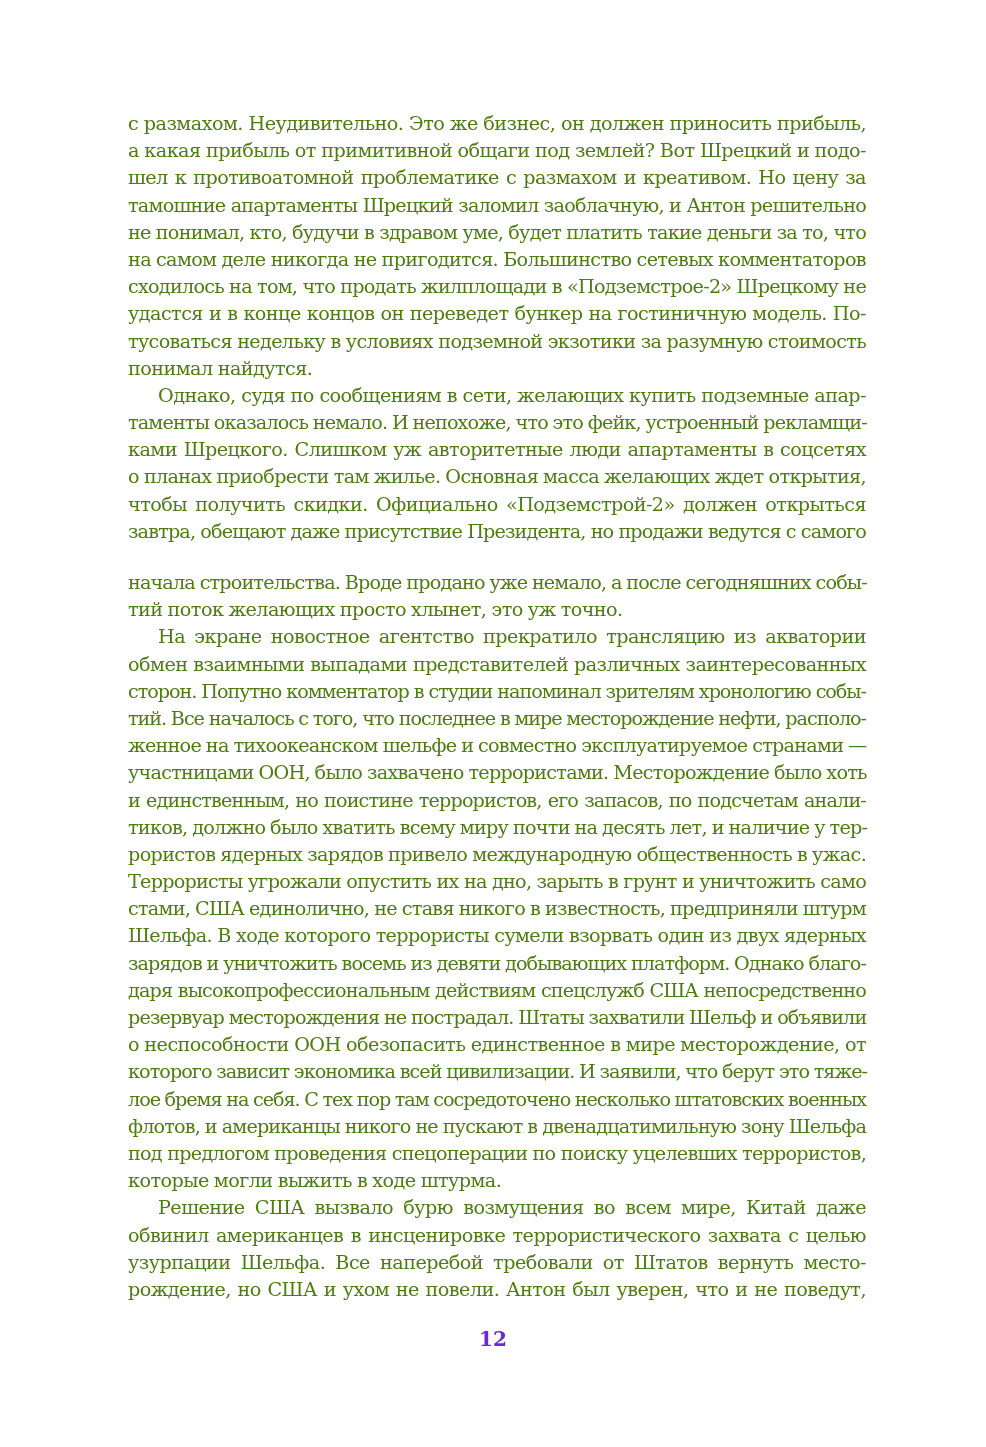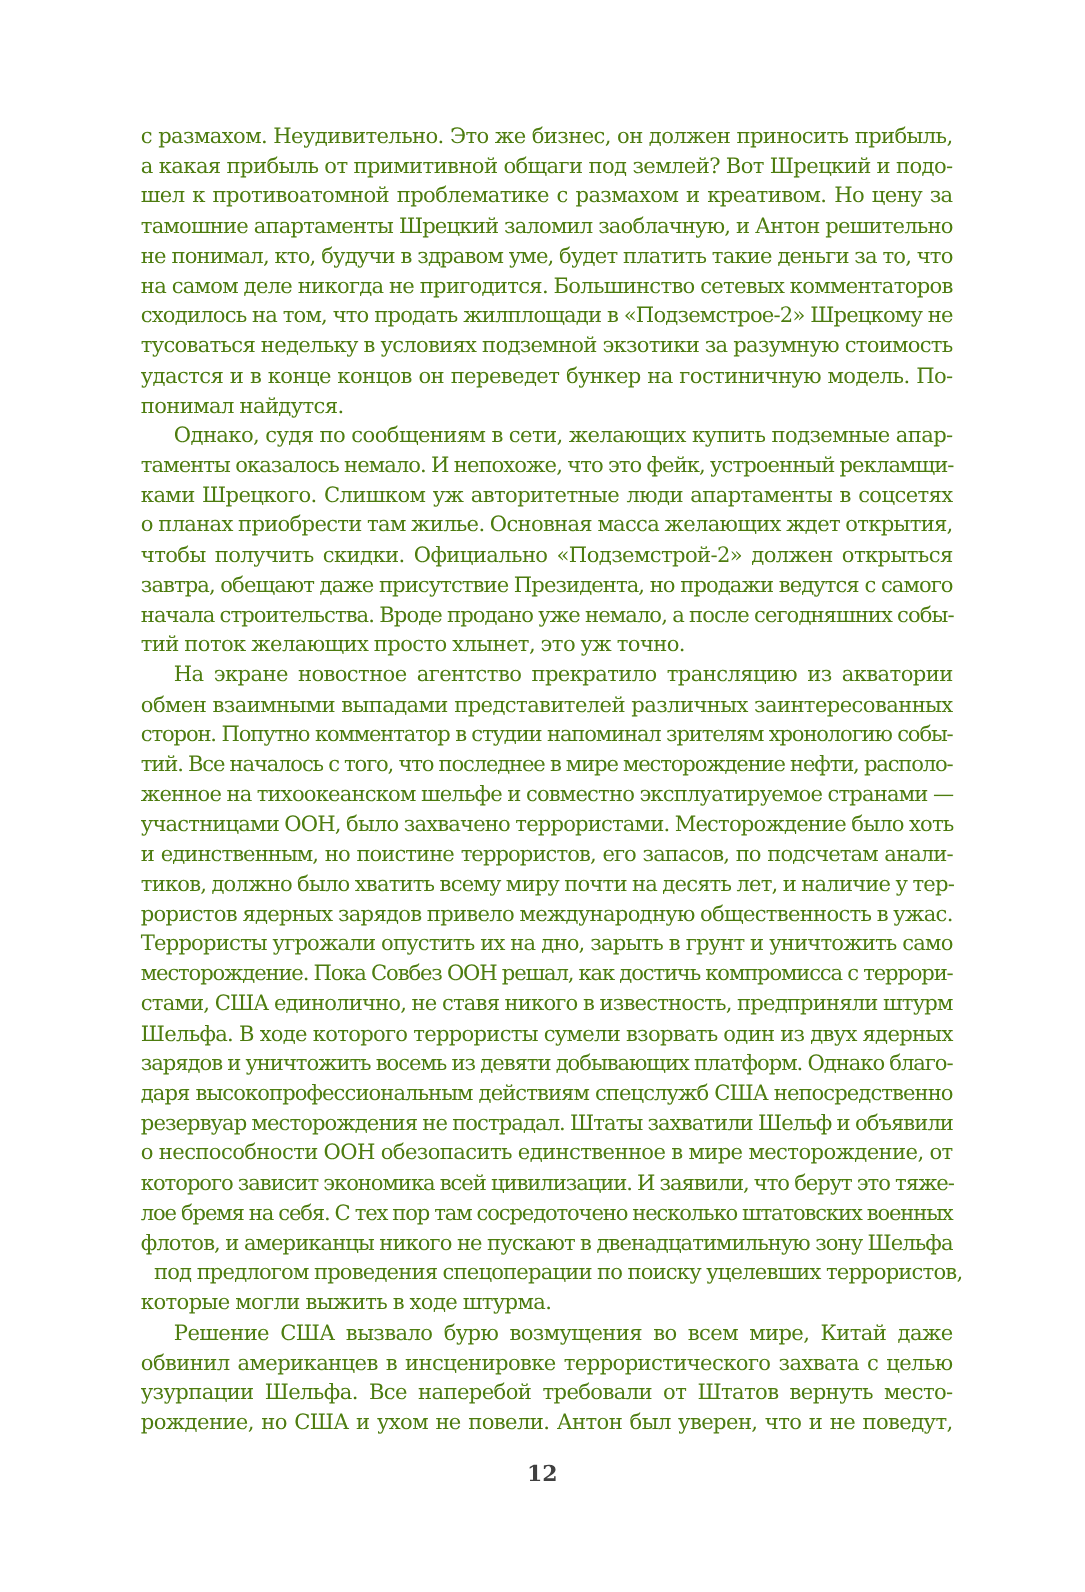--- a/index.html
+++ b/index.html
@@ -27,71 +27,70 @@
   .line.last { text-align-last: left; }
   .line.indent { text-indent: 30px; }
   .page-number {
     position: absolute;
     left: 0; right: 0;
     top: 1327px;
     text-align: center;
     font-family: "DejaVu Serif", "Liberation Serif", serif;
     font-weight: bold;
     font-size: 20px;
-    color: #404040;
+    color: #6d28d9;
   }
 </style>
 </head>
 <body>
 
 <div class="page" id="page-body">
     <div class="para">
       <span class="line">с размахом. Неудивительно. Это же бизнес, он должен приносить прибыль,</span>
       <span class="line">а какая прибыль от примитивной общаги под землей? Вот Шрецкий и подо-</span>
       <span class="line">шел к противоатомной проблематике с размахом и креативом. Но цену за</span>
       <span class="line" style="letter-spacing: -0.75px;">тамошние апартаменты Шрецкий заломил заоблачную, и Антон решительно</span>
       <span class="line" style="letter-spacing: -0.75px;">не понимал, кто, будучи в здравом уме, будет платить такие деньги за то, что</span>
       <span class="line" style="letter-spacing: -0.65px;">на самом деле никогда не пригодится. Большинство сетевых комментаторов</span>
       <span class="line" style="letter-spacing: -0.75px;">сходилось на том, что продать жилплощади в «Подземстрое-2» Шрецкому не</span>
+      <span class="line">удастся и в конце концов он переведет бункер на гостиничную модель. По-</span>
       <span class="line" style="letter-spacing: -0.65px;">тусоваться недельку в условиях подземной экзотики за разумную стоимость</span>
-      <span class="line">удастся и в конце концов он переведет бункер на гостиничную модель. По-</span>
       <span class="line last">понимал найдутся.</span>
     </div>
     <div class="para">
       <span class="line indent">Однако, судя по сообщениям в сети, желающих купить подземные апар-</span>
       <span class="line" style="letter-spacing: -0.85px;">таменты оказалось немало. И непохоже, что это фейк, устроенный рекламщи-</span>
       <span class="line">ками Шрецкого. Слишком уж авторитетные люди апартаменты в соцсетях</span>
       <span class="line" style="letter-spacing: -0.65px;">о планах приобрести там жилье. Основная масса желающих ждет открытия,</span>
       <span class="line">чтобы получить скидки. Официально «Подземстрой-2» должен открыться</span>
       <span class="line" style="letter-spacing: -0.85px;">завтра, обещают даже присутствие Президента, но продажи ведутся с самого</span>
-      <span class="line" style="letter-spacing: -0.85px;">начала строительства. Вроде продано уже немало, а после сегодняшних собы-</span>
+      <span class="line" style="letter-spacing: -0.85px; margin-top: 24px;">начала строительства. Вроде продано уже немало, а после сегодняшних собы-</span>
       <span class="line last">тий поток желающих просто хлынет, это уж точно.</span>
     </div>
     <div class="para">
       <span class="line indent">На экране новостное агентство прекратило трансляцию из акватории</span>
       <span class="line">обмен взаимными выпадами представителей различных заинтересованных</span>
       <span class="line" style="letter-spacing: -1.05px;">сторон. Попутно комментатор в студии напоминал зрителям хронологию собы-</span>
       <span class="line" style="letter-spacing: -1.05px;">тий. Все началось с того, что последнее в мире месторождение нефти, располо-</span>
       <span class="line" style="letter-spacing: -0.75px;">женное на тихоокеанском шельфе и совместно эксплуатируемое странами —</span>
       <span class="line" style="letter-spacing: -0.75px;">участницами ООН, было захвачено террористами. Месторождение было хоть</span>
       <span class="line" style="letter-spacing: -0.85px;">и единственным, но поистине террористов, его запасов, по подсчетам анали-</span>
       <span class="line" style="letter-spacing: -0.75px;">тиков, должно было хватить всему миру почти на десять лет, и наличие у тер-</span>
       <span class="line" style="letter-spacing: -0.65px;">рористов ядерных зарядов привело международную общественность в ужас.</span>
       <span class="line" style="letter-spacing: -0.75px;">Террористы угрожали опустить их на дно, зарыть в грунт и уничтожить само</span>
-      <span class="line" style="letter-spacing: -1.05px;">месторождение. Пока Совбез ООН решал, как достичь компромисса с террори-</span>
       <span class="line" style="letter-spacing: -0.75px;">стами, США единолично, не ставя никого в известность, предприняли штурм</span>
       <span class="line" style="letter-spacing: -0.65px;">Шельфа. В ходе которого террористы сумели взорвать один из двух ядерных</span>
       <span class="line" style="letter-spacing: -0.95px;">зарядов и уничтожить восемь из девяти добывающих платформ. Однако благо-</span>
       <span class="line" style="letter-spacing: -0.85px;">даря высокопрофессиональным действиям спецслужб США непосредственно</span>
       <span class="line" style="letter-spacing: -0.85px;">резервуар месторождения не пострадал. Штаты захватили Шельф и объявили</span>
       <span class="line">о неспособности ООН обезопасить единственное в мире месторождение, от</span>
       <span class="line" style="letter-spacing: -0.95px;">которого зависит экономика всей цивилизации. И заявили, что берут это тяже-</span>
       <span class="line" style="letter-spacing: -1.05px;">лое бремя на себя. С тех пор там сосредоточено несколько штатовских военных</span>
       <span class="line" style="letter-spacing: -0.85px;">флотов, и американцы никого не пускают в двенадцатимильную зону Шельфа</span>
-      <span class="line" style="letter-spacing: -0.75px; margin-left: 12px;">под предлогом проведения спецоперации по поиску уцелевших террористов,</span>
+      <span class="line" style="letter-spacing: -0.75px;">под предлогом проведения спецоперации по поиску уцелевших террористов,</span>
       <span class="line last">которые могли выжить в ходе штурма.</span>
     </div>
     <div class="para">
       <span class="line indent">Решение США вызвало бурю возмущения во всем мире, Китай даже</span>
       <span class="line">обвинил американцев в инсценировке террористического захвата с целью</span>
       <span class="line">узурпации Шельфа. Все наперебой требовали от Штатов вернуть место-</span>
       <span class="line">рождение, но США и ухом не повели. Антон был уверен, что и не поведут,</span>
     </div>
   </div>
 <div class="page-number">12</div>

